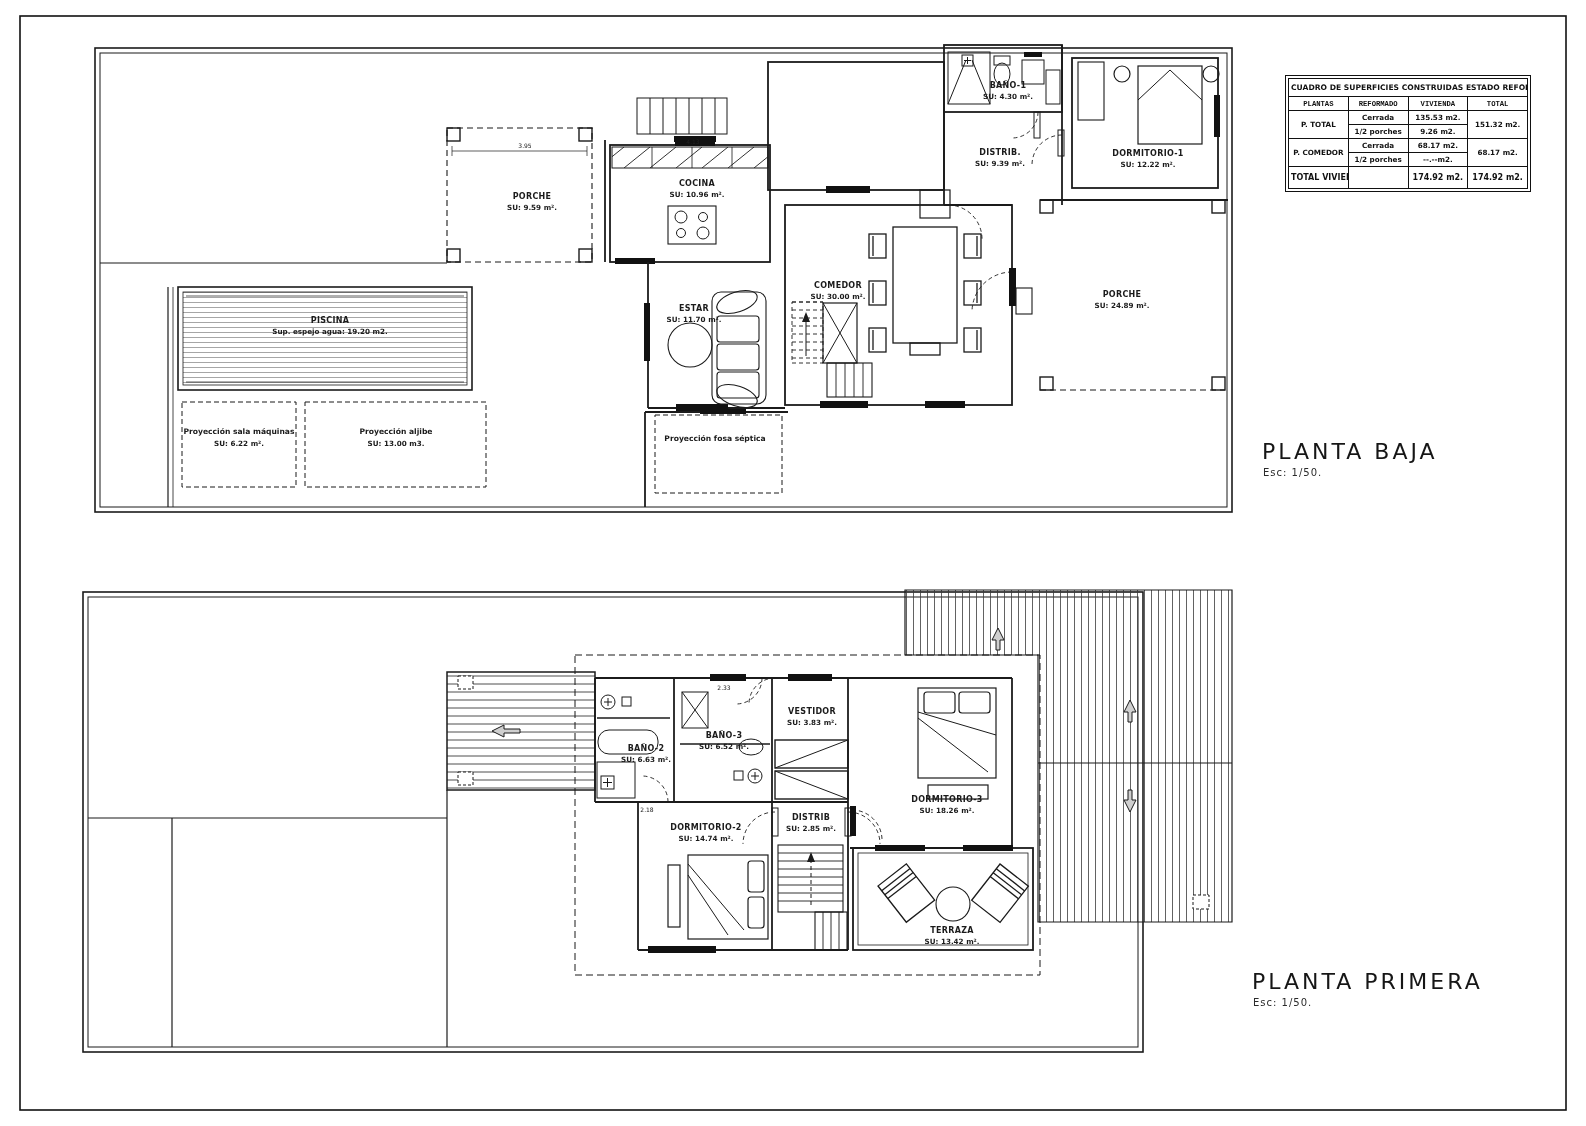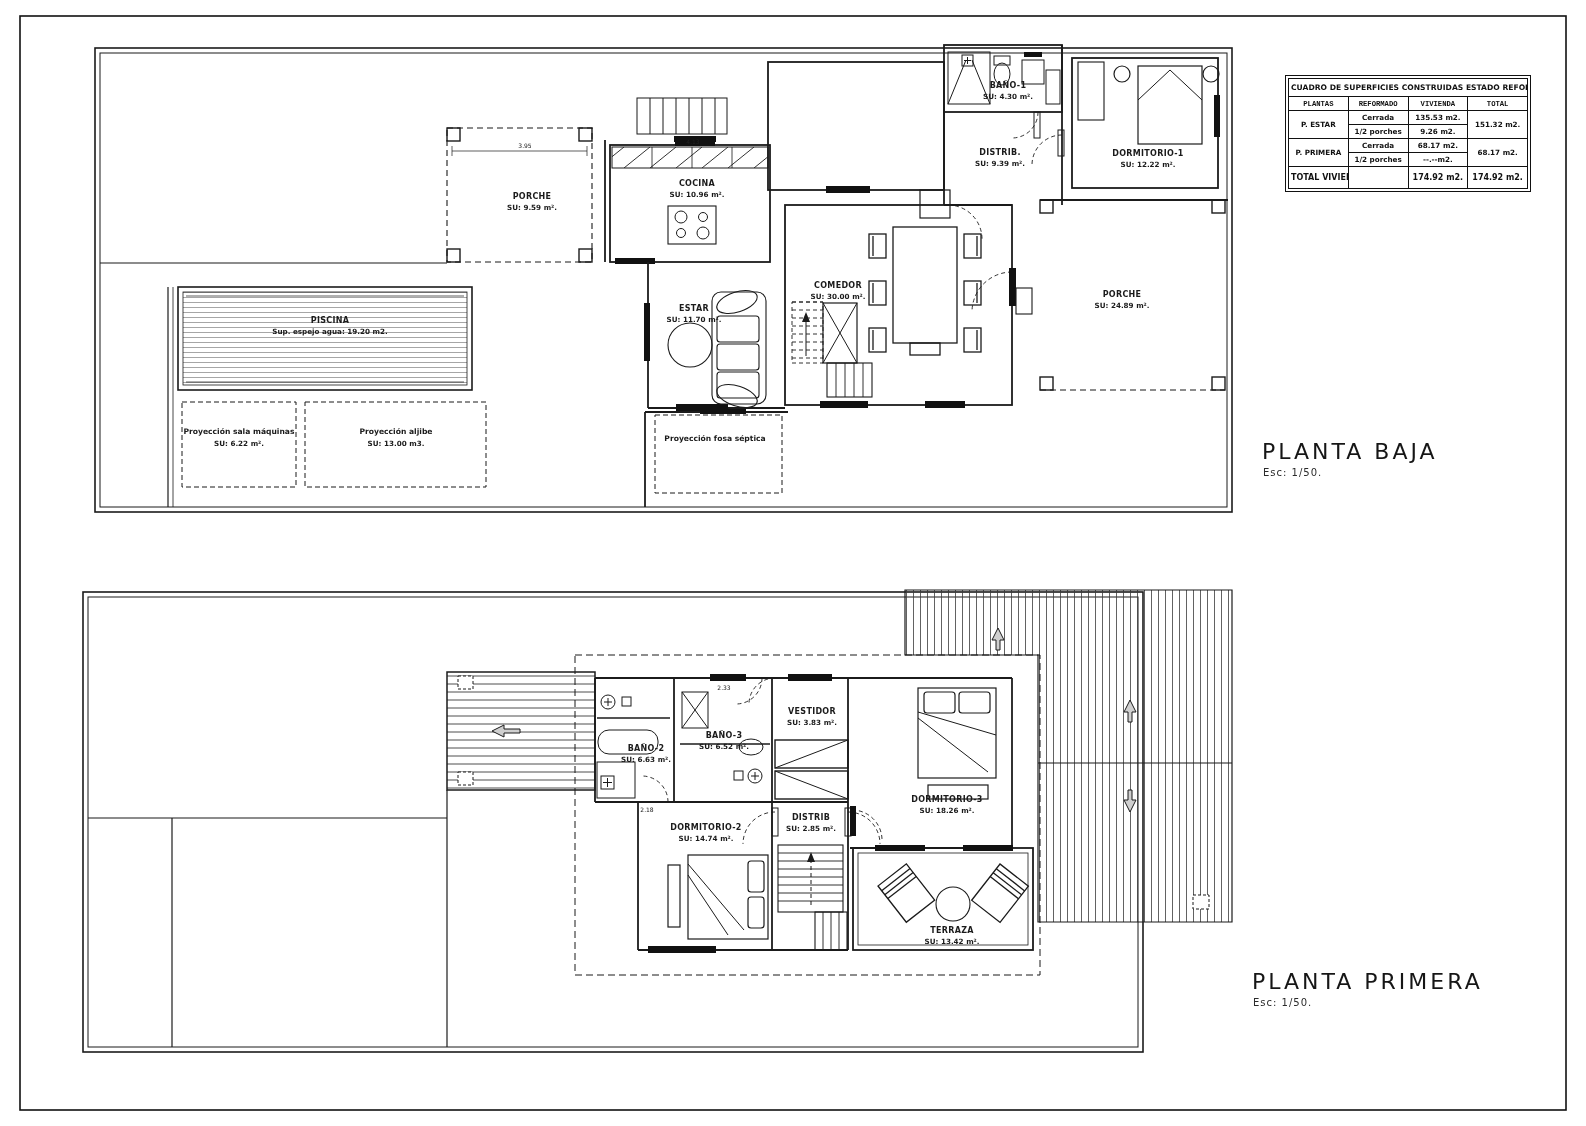--- a/index.html
+++ b/index.html
@@ -464,31 +464,31 @@
           <tr>
             <td class="t-title" colspan="4">CUADRO DE SUPERFICIES CONSTRUIDAS ESTADO REFORMADO</td>
           </tr>
     <tr class="t-head">
       <td class="c1">PLANTAS</td>
       <td class="c2">REFORMADO</td>
       <td class="c3">VIVIENDA</td>
       <td class="c4">TOTAL</td>
     </tr>
     <tr>
-      <td rowspan="2">P. ESTAR</td>
+      <td rowspan="2">P. TOTAL</td>
       <td>Cerrada</td>
       <td>135.53 m2.</td>
       <td rowspan="2">151.32 m2.</td>
     </tr>
     <tr>
       <td>1/2 porches</td>
       <td>9.26 m2.</td>
     </tr>
     <tr>
-      <td rowspan="2">P. PRIMERA</td>
+      <td rowspan="2">P. COMEDOR</td>
       <td>Cerrada</td>
       <td>68.17 m2.</td>
       <td rowspan="2">68.17 m2.</td>
     </tr>
     <tr>
       <td>1/2 porches</td>
       <td>--.--m2.</td>
     </tr>
     <tr class="t-total">
       <td>TOTAL VIVIENDA:</td>

